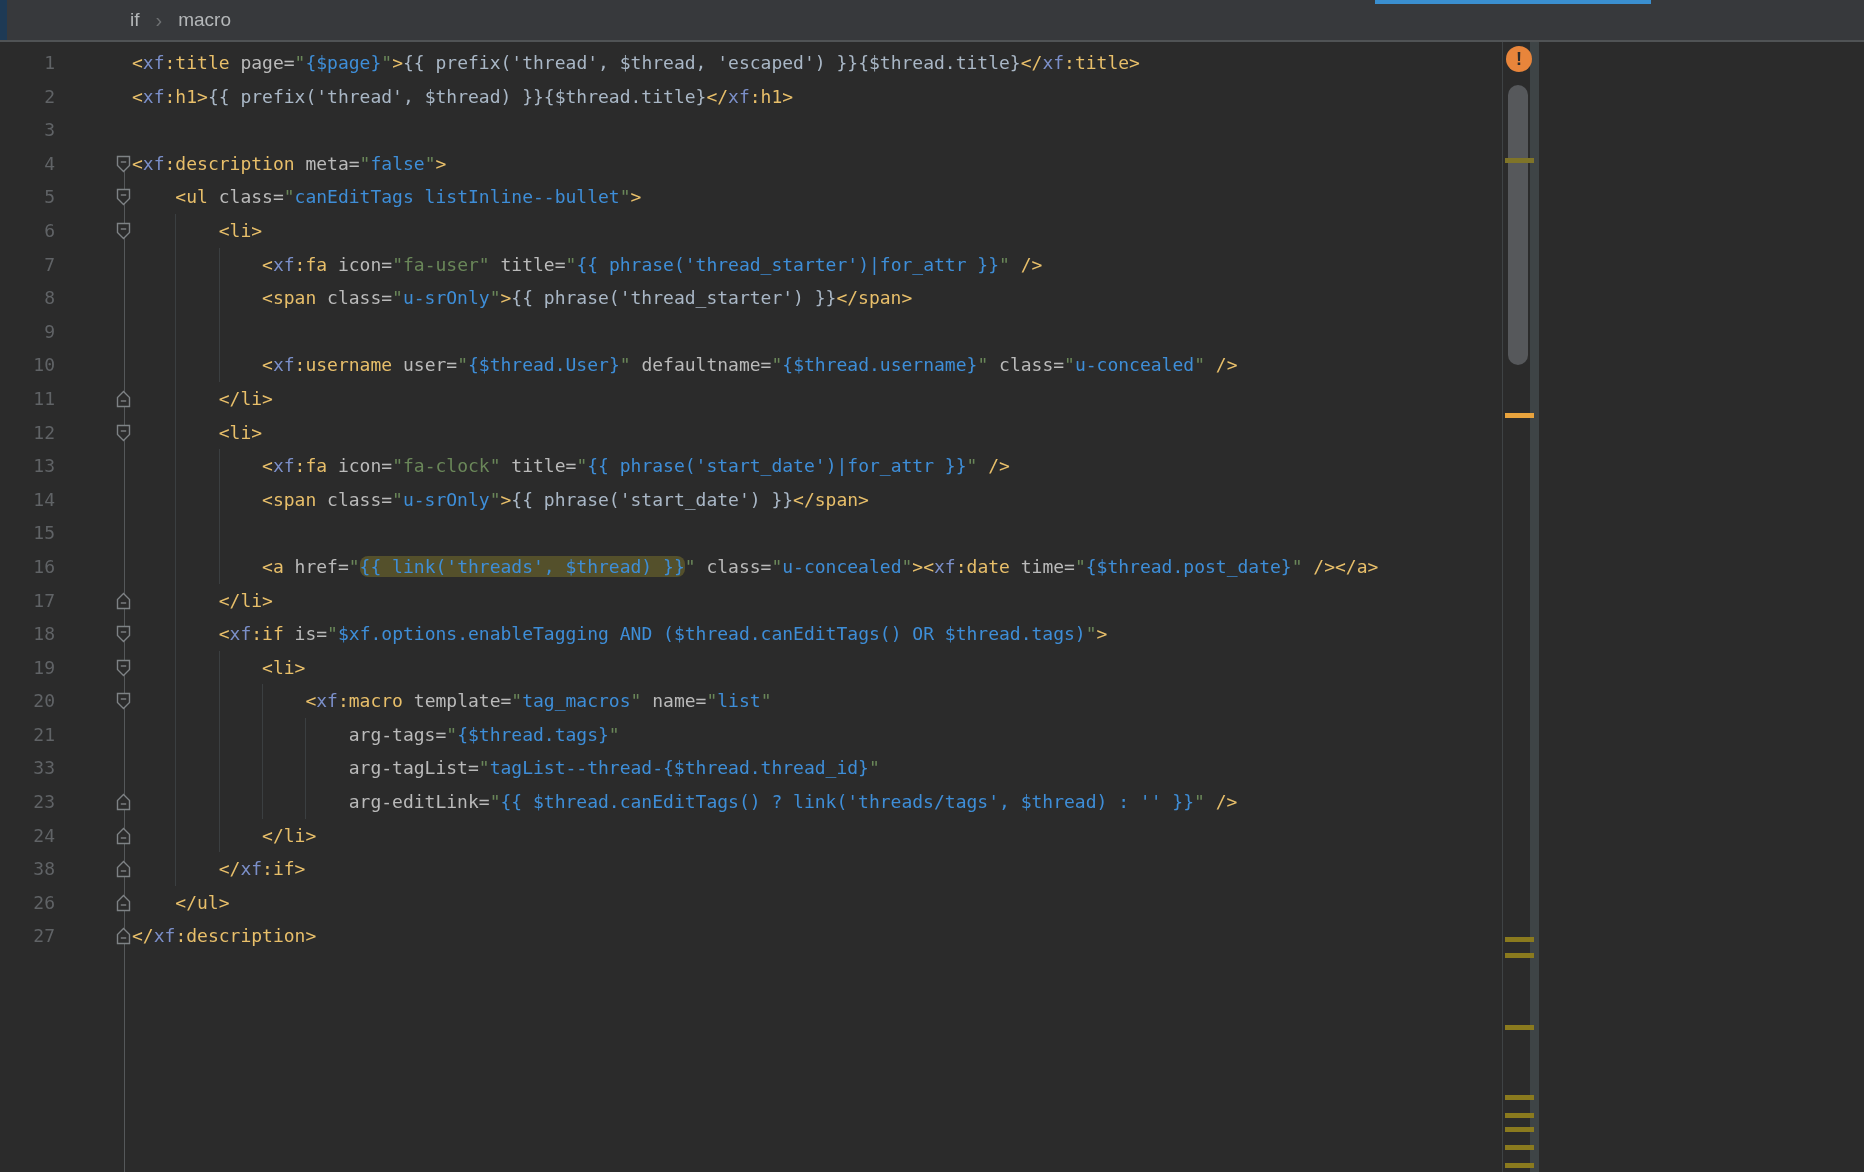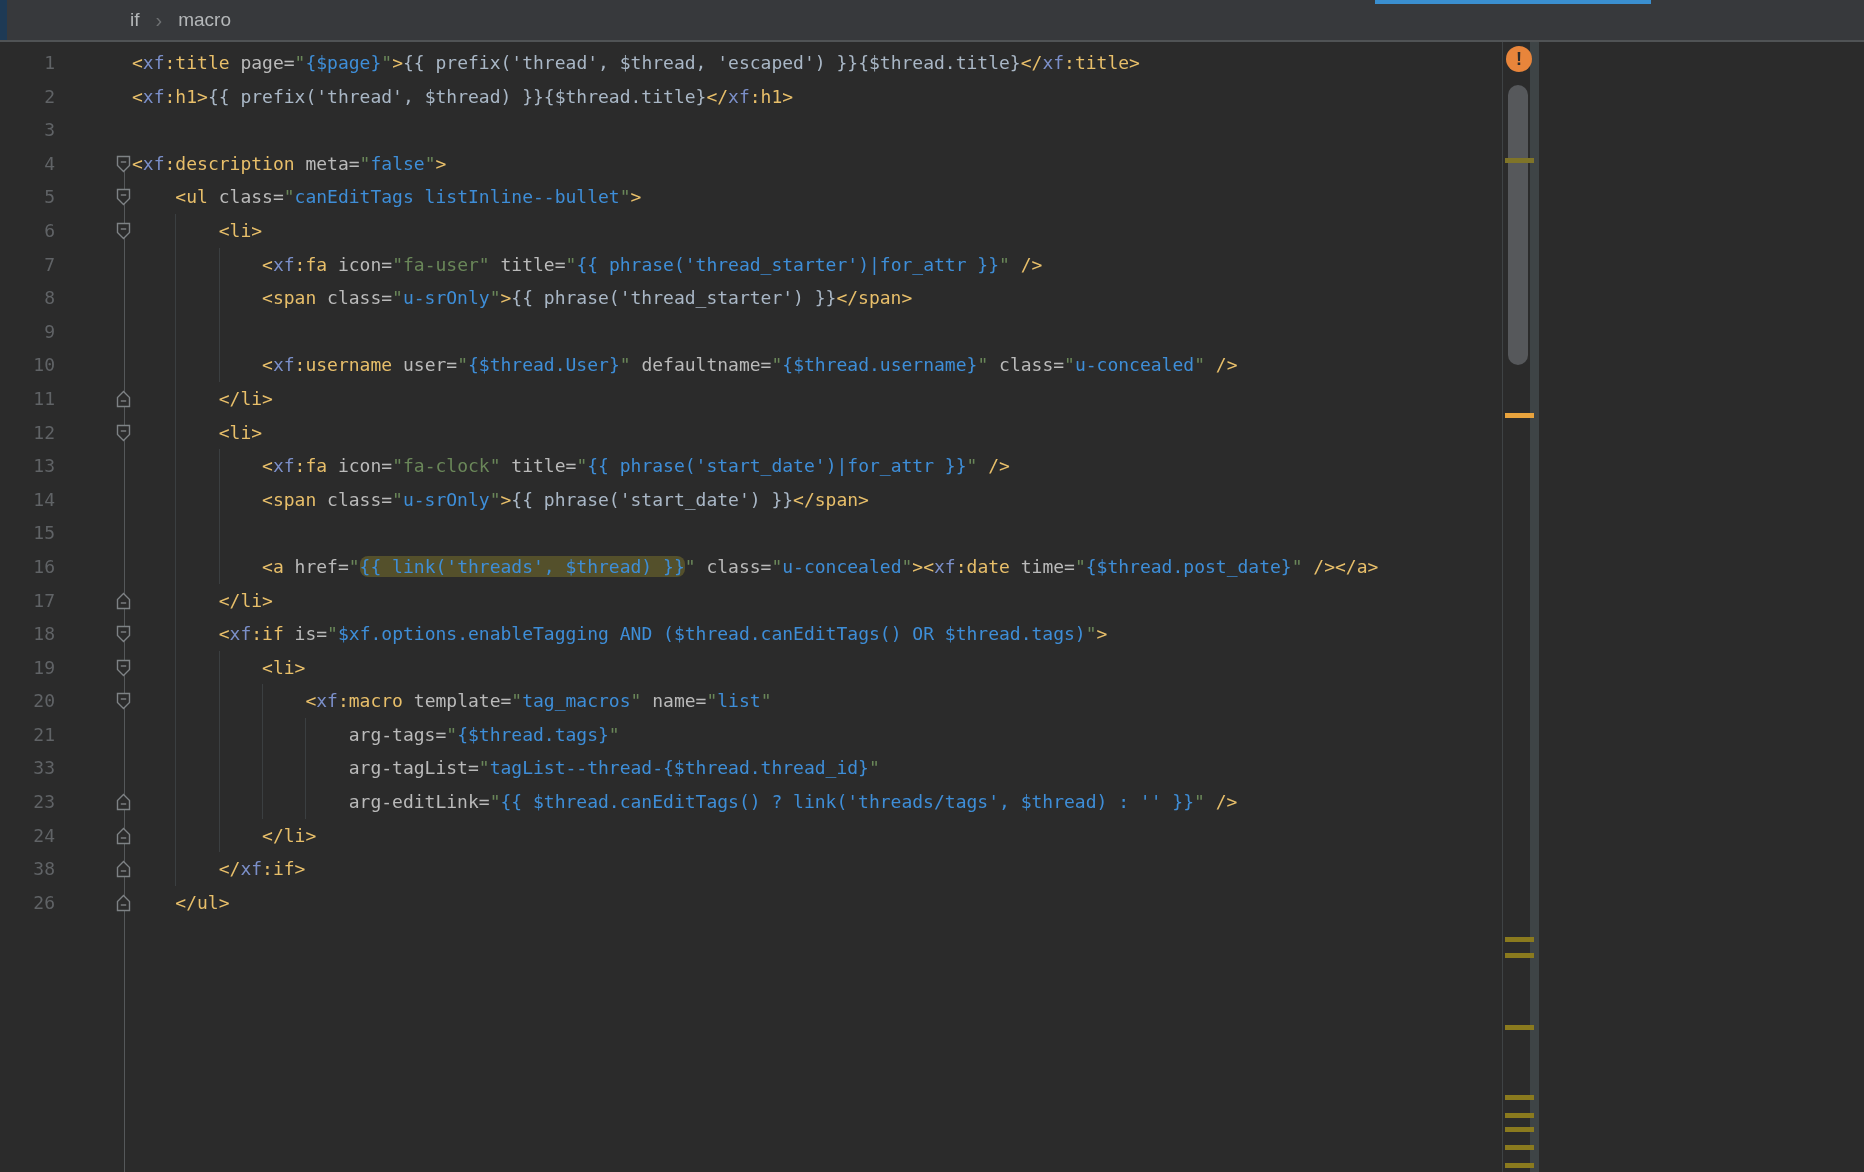--- a/index.html
+++ b/index.html
@@ -132,20 +132,24 @@
               <line x1="4.8" y1="11" x2="10.2" y2="11" stroke="#7E8285" stroke-width="1.4"></line>
             </svg></span><span class="codeline"><span class="tk-txt">            </span><span class="tk-tag">&lt;/li&gt;</span></span></div>
         <div class="line"><span class="ln">38</span><span class="fold"><svg width="15" height="18" viewBox="0 0 15 18">
               <path d="M1.5 16.5 h12 v-9 l-6 -6 l-6 6 z" fill="#2B2B2B" stroke="#7E8285" stroke-width="1.4"></path>
               <line x1="4.8" y1="11" x2="10.2" y2="11" stroke="#7E8285" stroke-width="1.4"></line>
             </svg></span><span class="codeline"><span class="tk-txt">        </span><span class="tk-tag">&lt;/</span><span class="tk-ns">xf</span><span class="tk-tag">:if&gt;</span></span></div>
         <div class="line"><span class="ln">26</span><span class="fold"><svg width="15" height="18" viewBox="0 0 15 18">
               <path d="M1.5 16.5 h12 v-9 l-6 -6 l-6 6 z" fill="#2B2B2B" stroke="#7E8285" stroke-width="1.4"></path>
               <line x1="4.8" y1="11" x2="10.2" y2="11" stroke="#7E8285" stroke-width="1.4"></line>
             </svg></span><span class="codeline"><span class="tk-txt">    </span><span class="tk-tag">&lt;/ul&gt;</span></span></div>
+        <div class="line"><span class="ln">27</span><span class="fold"><svg width="15" height="18" viewBox="0 0 15 18">
+              <path d="M1.5 16.5 h12 v-9 l-6 -6 l-6 6 z" fill="#2B2B2B" stroke="#7E8285" stroke-width="1.4"></path>
+              <line x1="4.8" y1="11" x2="10.2" y2="11" stroke="#7E8285" stroke-width="1.4"></line>
+            </svg></span><span class="codeline"><span class="tk-tag">&lt;/</span><span class="tk-ns">xf</span><span class="tk-tag">:description&gt;</span></span></div>
       </div>
   </div>
 
   <div class="stripe">
     <div class="stripe-edge"></div>
     <div class="error-indicator">!</div>
     <div class="scroll-thumb" style="top: 43px; height: 280px;"></div>
   <div class="stripe-mark" style="top: 116px; background: rgb(127, 116, 40);"></div>
       <div class="stripe-mark" style="top: 371px; background: rgb(232, 163, 61);"></div>
       <div class="stripe-mark" style="top: 895px; background: rgb(138, 122, 30);"></div>

